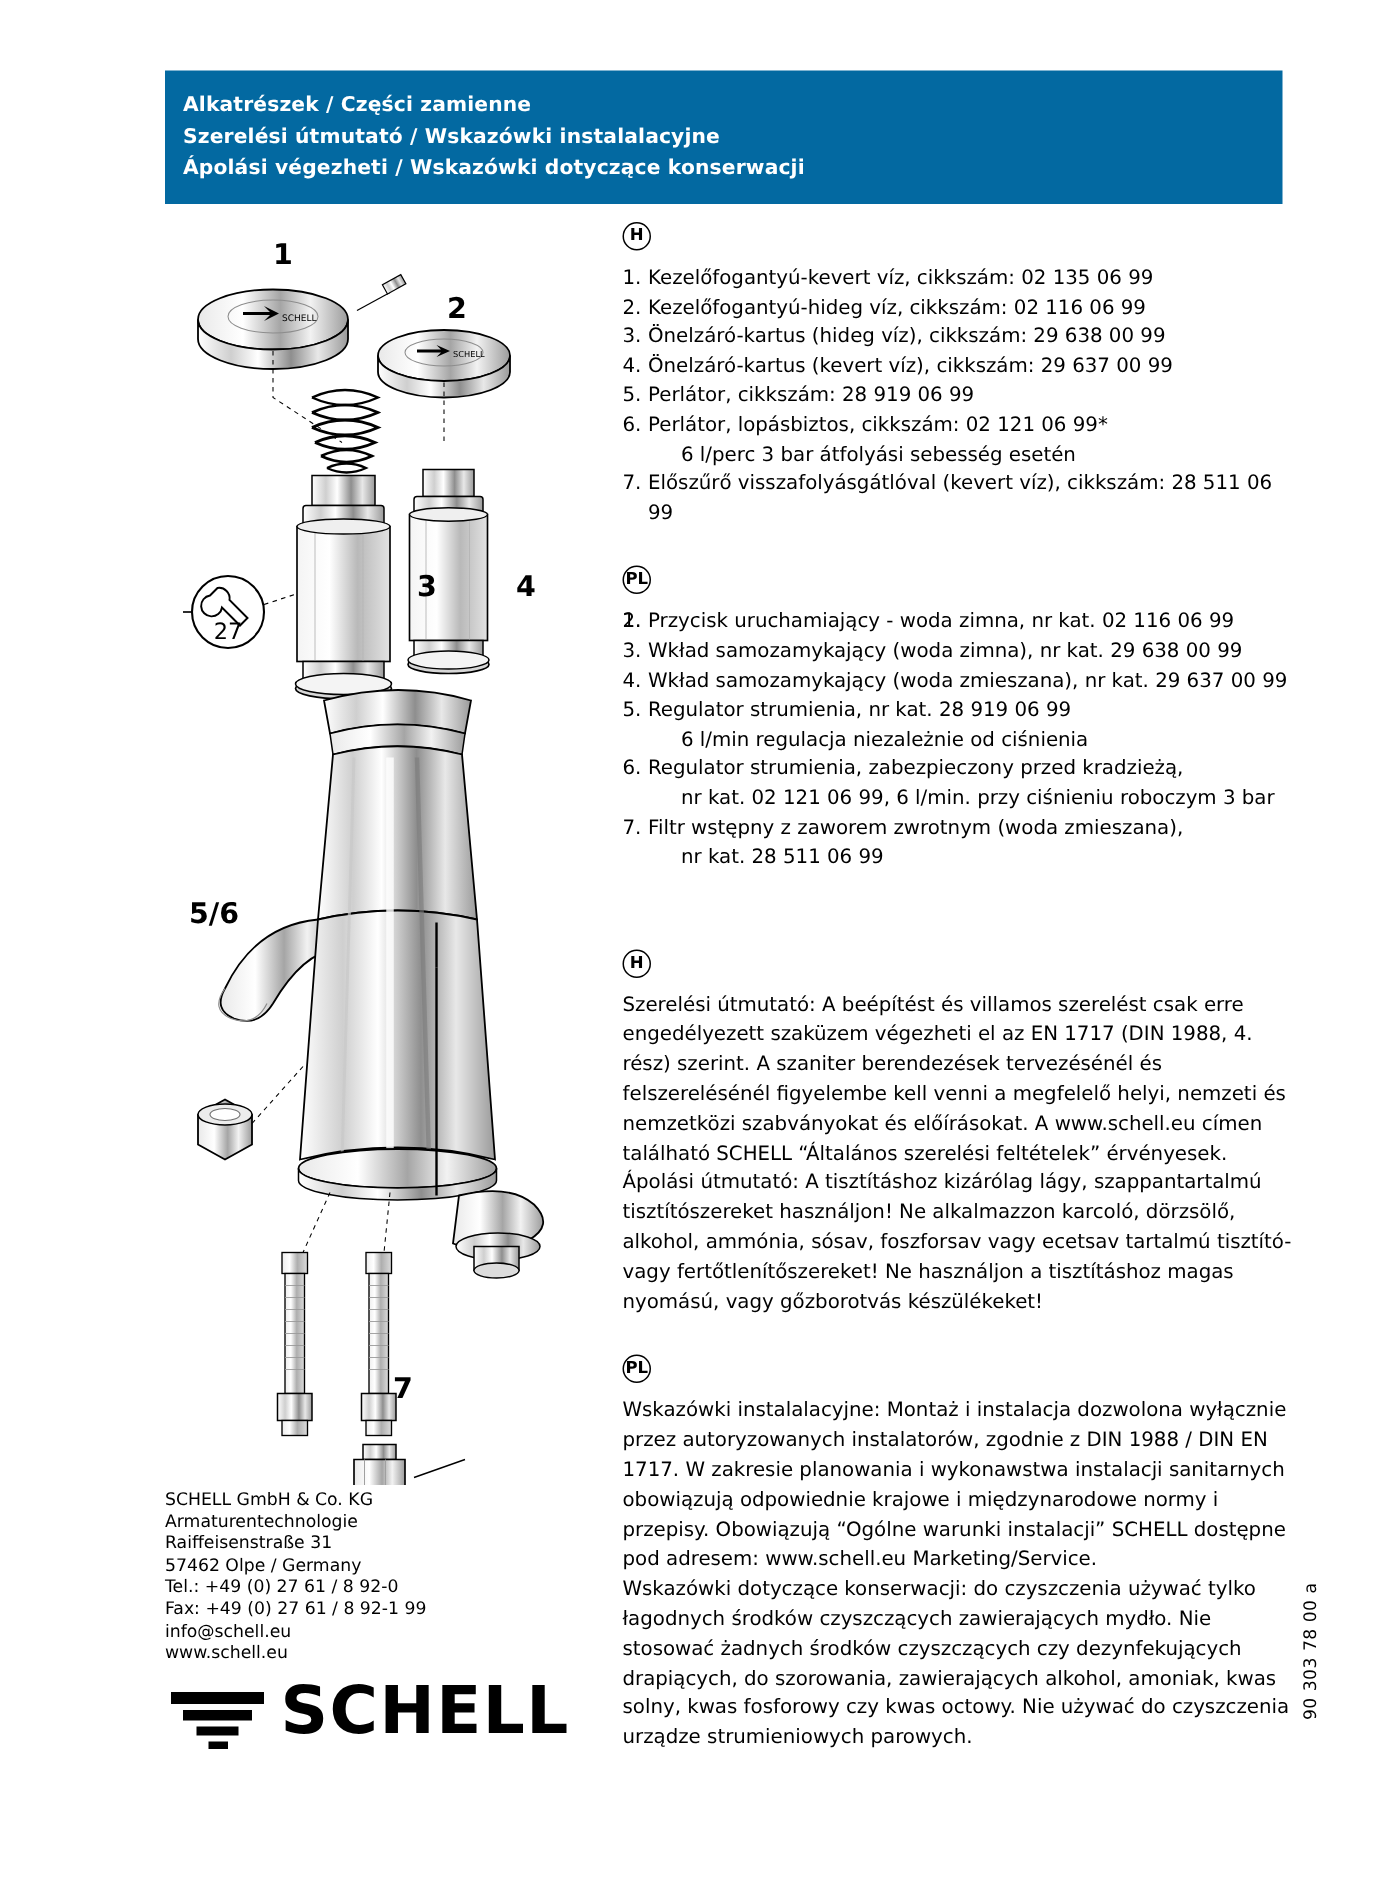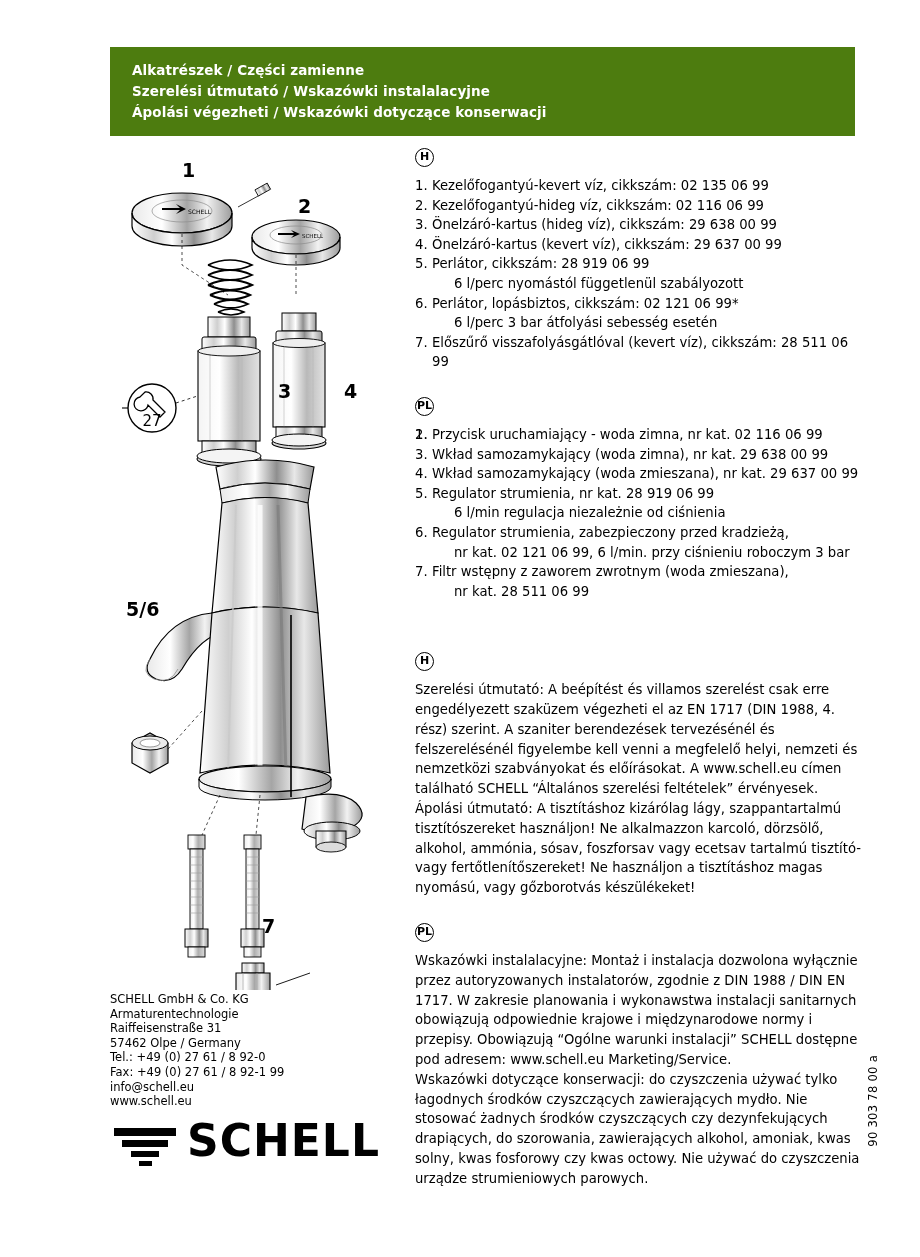--- a/index.html
+++ b/index.html
@@ -21,24 +21,24 @@
     width: 920px; height: 1257px;
   }
 
   
   .header-bar {
     position: absolute;
     left: 110px;
     top: 47px;
     width: 745px;
     height: 89px;
-    background: #4d7c0f;
+    background: #0369a1;
     color: #ffffff;
     box-sizing: border-box;
-    padding: 13px 0 0 22px;
+    padding: 13px 0 0 12px;
   }
   .header-bar .hline {
     font-size: 13.5px;
     font-weight: bold;
     line-height: 21px;
     letter-spacing: 0.1px;
   }
 
   
   .illus {
@@ -373,21 +373,21 @@
   <div class="col-right">
 
     <div class="badge-row">
       <span class="lang-badge">H</span>
     </div>
     <ul class="parts-list">
       <li><span class="num">1.</span><span>Kezelőfogantyú-kevert víz, cikkszám: 02 135 06 99</span></li>
       <li><span class="num">2.</span><span>Kezelőfogantyú-hideg víz, cikkszám: 02 116 06 99</span></li>
       <li><span class="num">3.</span><span>Önelzáró-kartus (hideg víz), cikkszám: 29 638 00 99</span></li>
       <li><span class="num">4.</span><span>Önelzáró-kartus (kevert víz), cikkszám: 29 637 00 99</span></li>
-      <li><span class="num">5.</span><span>Perlátor, cikkszám: 28 919 06 99</span><span class="sub">6 l/perc nyomástól függetlenül szabályozott</span></li>
+      <li><span class="num">5.</span><span>Perlátor, cikkszám: 28 919 06 99</span></li>
       <li><span class="num">6.</span><span>Perlátor, lopásbiztos, cikkszám: 02 121 06 99*</span><span class="sub">6 l/perc 3 bar átfolyási sebesség esetén</span></li>
       <li><span class="num">7.</span><span>Előszűrő visszafolyásgátlóval (kevert víz), cikkszám: 28 511 06 99</span></li>
     </ul>
 
     <div class="block-gap"></div>
 
     <div class="badge-row">
       <span class="lang-badge">PL</span>
     </div>
     <ul class="parts-list">

